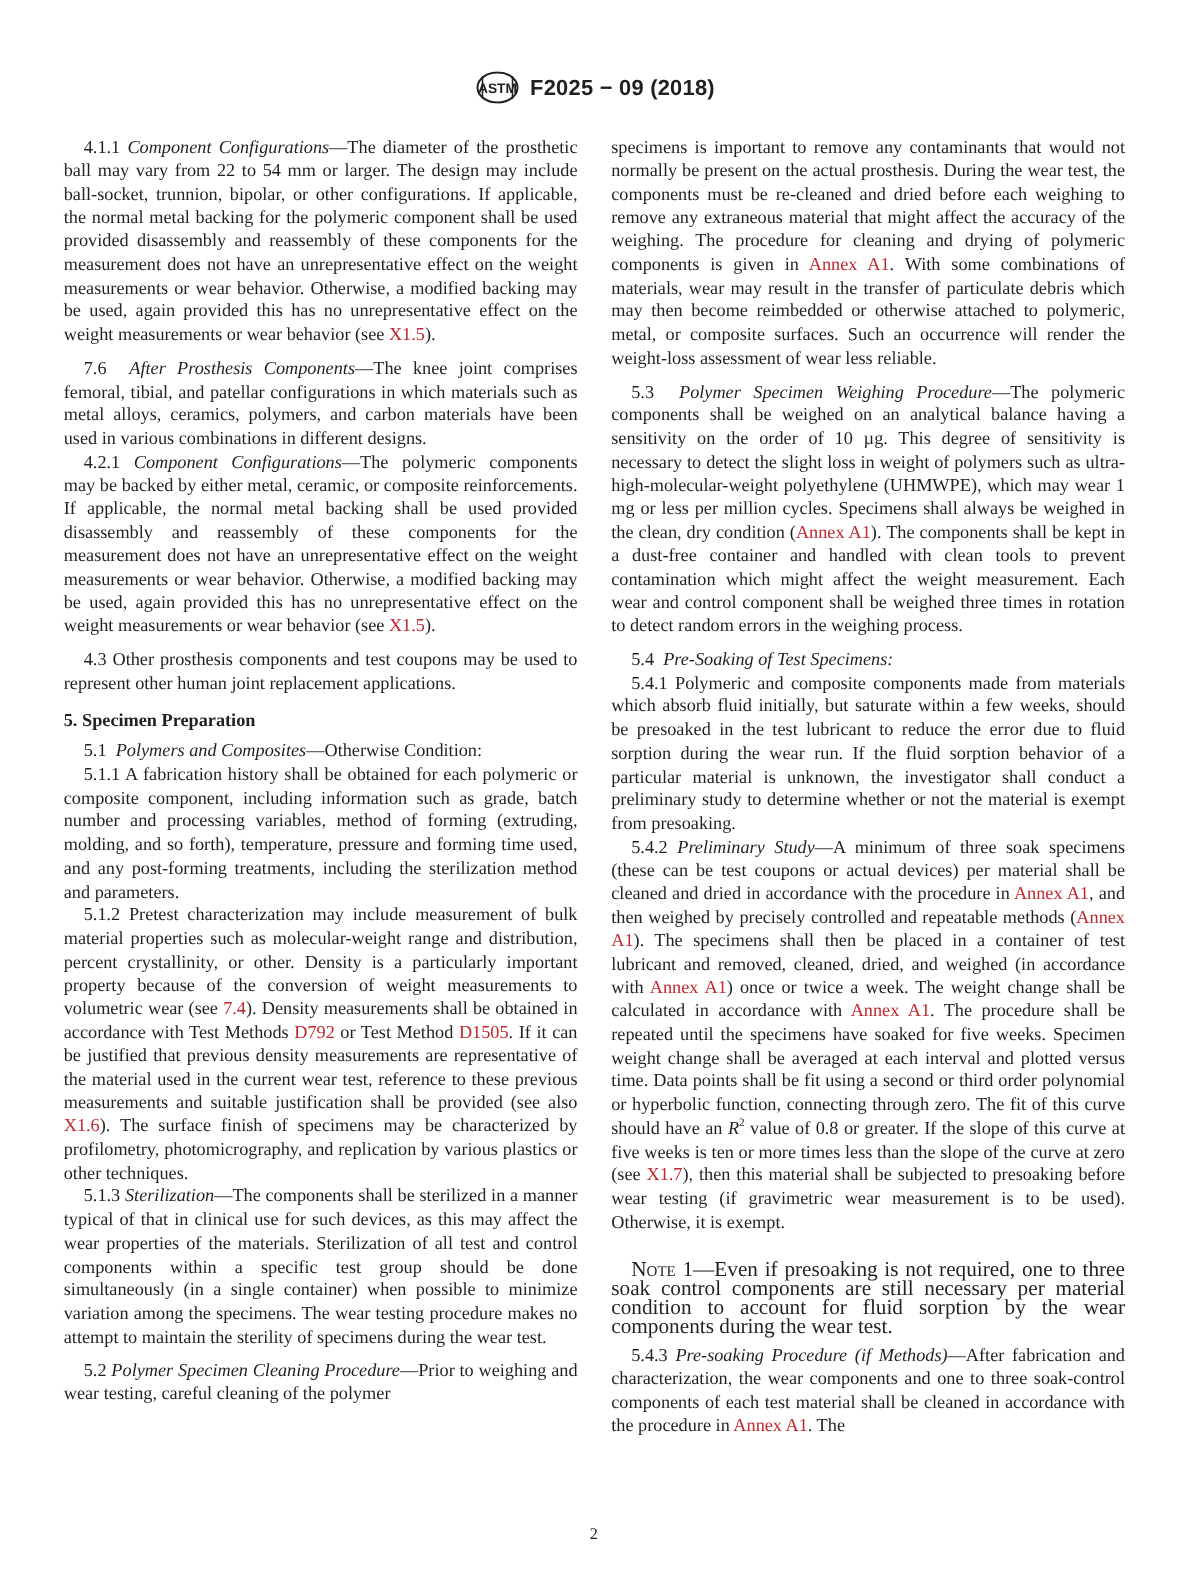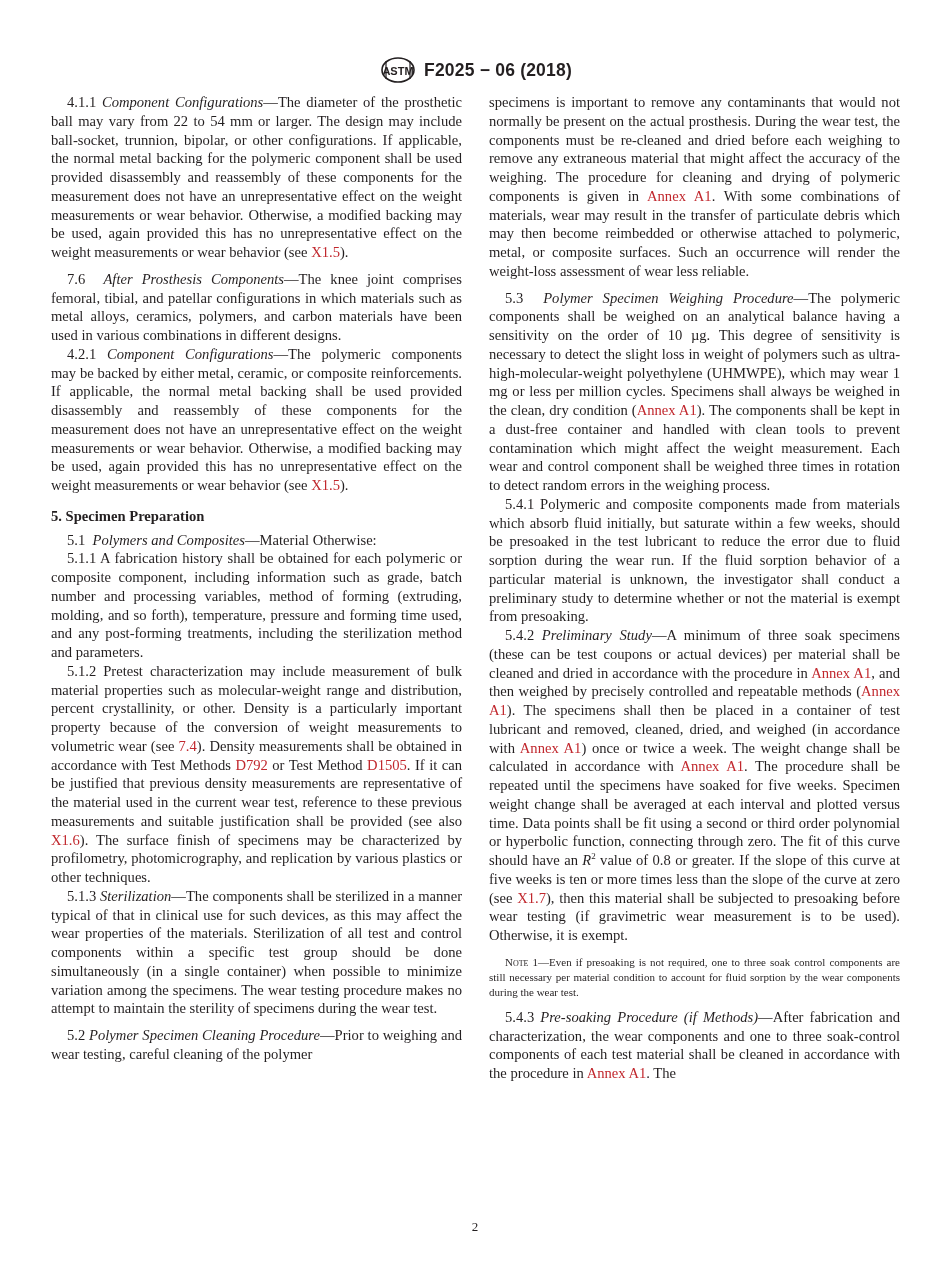--- a/index.html
+++ b/index.html
@@ -3,72 +3,74 @@
 <meta charset="utf-8">
 <style>
   html, body { margin: 0; padding: 0; background: #ffffff; }
   body { width: 950px; height: 1272px; position: relative; overflow: hidden;
          font-family: "Liberation Serif", "DejaVu Serif", serif; color: #231f20; }
   .header { position: absolute; top: 56px; left: 0; width: 950px; height: 28px;
             display: flex; justify-content: center; align-items: center; gap: 6px; }
   .logo { width: 40px; height: 26px; }
   .designation { font-family: "Liberation Sans", "DejaVu Sans", sans-serif; font-weight: bold;
                  font-size: 17.5px; letter-spacing: 0.2px; color: #231f20; }
-  .col { position: absolute; top: 93px; width: 411px; font-size: 14.6px; line-height: 18.75px; }
+  .col { position: absolute; top: 109px; width: 411px; font-size: 14.6px; line-height: 18.75px; }
   .col.left { left: 51px; }
   .col.right { left: 489px; }
   p { margin: 0; text-align: justify; text-indent: 16px; hyphens: none; }
   p.gap { margin-top: 8px; }
   .it { font-style: italic; }
   a.ref { color: #c1272d; text-decoration: none; }
   h2 { margin: 12px 0 5px 0; font-size: 14.6px; font-weight: bold; line-height: 18.75px; font-family: Liberation Serif, serif; }
-  .note { font-size: 11px; line-height: 15px; text-indent: 16px; text-align: justify; margin-top: 10px; margin-bottom: 8px; }
+  .note { font-size: 17px; line-height: 15px; text-indent: 16px; text-align: justify; margin-top: 20px; margin-bottom: 8px; }
   .note .sc { font-variant: small-caps; }
   sup { font-size: 9px; line-height: 0; vertical-align: super; }
   .pagenum { position: absolute; top: 1219px; left: 0; width: 950px; text-align: center; font-size: 13px; }
 </style>
 </head>
 <body>
 
 <div class="header">
   <svg class="logo" viewBox="0 0 40 26">
     <ellipse cx="20" cy="13" rx="16" ry="12" fill="none" stroke="#231f20" stroke-width="1.6"></ellipse>
     <text x="20" y="17.5" text-anchor="middle" font-family="Liberation Sans, sans-serif" font-weight="bold" font-size="11" fill="#231f20">ASTM</text>
     <line x1="8" y1="4" x2="8" y2="22" stroke="#231f20" stroke-width="1.2"></line>
     <line x1="32" y1="4" x2="32" y2="22" stroke="#231f20" stroke-width="1.2"></line>
   </svg>
-  <span class="designation">F2025 − 06 (2018)</span>
+  <span class="designation">F2025 − 09 (2018)</span>
 </div>
 
 <div class="col left">
   <p><span>4.1.1</span> <span class="it">Component Configurations</span><span>—The diameter of the prosthetic ball may vary from 22 to 54 mm or larger. The design may include ball-socket, trunnion, bipolar, or other configurations. If applicable, the normal metal backing for the polymeric component shall be used provided disassembly and reassembly of these components for the measurement does not have an unrepresentative effect on the weight measurements or wear behavior. Otherwise, a modified backing may be used, again provided this has no unrepresentative effect on the weight measurements or wear behavior (see </span><a class="ref">X1.5</a><span>).</span></p>
 
   <p class="gap"><span>7.6</span>&nbsp; <span class="it">After Prosthesis Components</span><span>—The knee joint comprises femoral, tibial, and patellar configurations in which materials such as metal alloys, ceramics, polymers, and carbon materials have been used in various combinations in different designs.</span></p>
 
   <p><span>4.2.1</span> <span class="it">Component Configurations</span><span>—The polymeric components may be backed by either metal, ceramic, or composite reinforcements. If applicable, the normal metal backing shall be used provided disassembly and reassembly of these components for the measurement does not have an unrepresentative effect on the weight measurements or wear behavior. Otherwise, a modified backing may be used, again provided this has no unrepresentative effect on the weight measurements or wear behavior (see </span><a class="ref">X1.5</a><span>).</span></p>
 
+  <p class="gap">4.3 Other prosthesis components and test coupons may be used to represent other human joint replacement applications.</p>
 
   <h2>5. Specimen Preparation</h2>
 
-  <p><span>5.1</span>&nbsp; <span class="it">Polymers and Composites</span><span>—Material Otherwise:</span></p>
+  <p><span>5.1</span>&nbsp; <span class="it">Polymers and Composites</span><span>—Otherwise Condition:</span></p>
 
   <p>5.1.1 A fabrication history shall be obtained for each polymeric or composite component, including information such as grade, batch number and processing variables, method of forming (extruding, molding, and so forth), temperature, pressure and forming time used, and any post-forming treatments, including the sterilization method and parameters.</p>
 
   <p><span>5.1.2 Pretest characterization may include measurement of bulk material properties such as molecular-weight range and distribution, percent crystallinity, or other. Density is a particularly important property because of the conversion of weight measurements to volumetric wear (see </span><a class="ref">7.4</a><span>). Density measurements shall be obtained in accordance with Test Methods </span><a class="ref">D792</a><span> or Test Method </span><a class="ref">D1505</a><span>. If it can be justified that previous density measurements are representative of the material used in the current wear test, reference to these previous measurements and suitable justification shall be provided (see also </span><a class="ref">X1.6</a><span>). The surface finish of specimens may be characterized by profilometry, photomicrography, and replication by various plastics or other techniques.</span></p>
 
   <p><span>5.1.3</span> <span class="it">Sterilization</span><span>—The components shall be sterilized in a manner typical of that in clinical use for such devices, as this may affect the wear properties of the materials. Sterilization of all test and control components within a specific test group should be done simultaneously (in a single container) when possible to minimize variation among the specimens. The wear testing procedure makes no attempt to maintain the sterility of specimens during the wear test.</span></p>
 
   <p class="gap"><span>5.2</span> <span class="it">Polymer Specimen Cleaning Procedure</span><span>—Prior to weighing and wear testing, careful cleaning of the polymer</span></p>
 </div>
 
 <div class="col right">
   <p style="text-indent:0"><span>specimens is important to remove any contaminants that would not normally be present on the actual prosthesis. During the wear test, the components must be re-cleaned and dried before each weighing to remove any extraneous material that might affect the accuracy of the weighing. The procedure for cleaning and drying of polymeric components is given in </span><a class="ref">Annex A1</a><span>. With some combinations of materials, wear may result in the transfer of particulate debris which may then become reimbedded or otherwise attached to polymeric, metal, or composite surfaces. Such an occurrence will render the weight-loss assessment of wear less reliable.</span></p>
 
   <p class="gap"><span>5.3</span>&nbsp; <span class="it">Polymer Specimen Weighing Procedure</span><span>—The polymeric components shall be weighed on an analytical balance having a sensitivity on the order of 10 µg. This degree of sensitivity is necessary to detect the slight loss in weight of polymers such as ultra-high-molecular-weight polyethylene (UHMWPE), which may wear 1 mg or less per million cycles. Specimens shall always be weighed in the clean, dry condition (</span><a class="ref">Annex A1</a><span>). The components shall be kept in a dust-free container and handled with clean tools to prevent contamination which might affect the weight measurement. Each wear and control component shall be weighed three times in rotation to detect random errors in the weighing process.</span></p>
 
+  <p class="gap"><span>5.4</span>&nbsp; <span class="it">Pre-Soaking of Test Specimens:</span></p>
 
   <p>5.4.1 Polymeric and composite components made from materials which absorb fluid initially, but saturate within a few weeks, should be presoaked in the test lubricant to reduce the error due to fluid sorption during the wear run. If the fluid sorption behavior of a particular material is unknown, the investigator shall conduct a preliminary study to determine whether or not the material is exempt from presoaking.</p>
 
   <p><span>5.4.2</span> <span class="it">Preliminary Study</span><span>—A minimum of three soak specimens (these can be test coupons or actual devices) per material shall be cleaned and dried in accordance with the procedure in </span><a class="ref">Annex A1</a><span>, and then weighed by precisely controlled and repeatable methods (</span><a class="ref">Annex A1</a><span>). The specimens shall then be placed in a container of test lubricant and removed, cleaned, dried, and weighed (in accordance with </span><a class="ref">Annex A1</a><span>) once or twice a week. The weight change shall be calculated in accordance with </span><a class="ref">Annex A1</a><span>. The procedure shall be repeated until the specimens have soaked for five weeks. Specimen weight change shall be averaged at each interval and plotted versus time. Data points shall be fit using a second or third order polynomial or hyperbolic function, connecting through zero. The fit of this curve should have an </span><span class="it">R</span><sup>2</sup><span> value of 0.8 or greater. If the slope of this curve at five weeks is ten or more times less than the slope of the curve at zero (see </span><a class="ref">X1.7</a><span>), then this material shall be subjected to presoaking before wear testing (if gravimetric wear measurement is to be used). Otherwise, it is exempt.</span></p>
 
   <p class="note"><span class="sc">Note 1</span><span>—Even if presoaking is not required, one to three soak control components are still necessary per material condition to account for fluid sorption by the wear components during the wear test.</span></p>
 
   <p><span>5.4.3</span> <span class="it">Pre-soaking Procedure (if Methods)</span><span>—After fabrication and characterization, the wear components and one to three soak-control components of each test material shall be cleaned in accordance with the procedure in </span><a class="ref">Annex A1</a><span>. The</span></p>
 </div>
 

